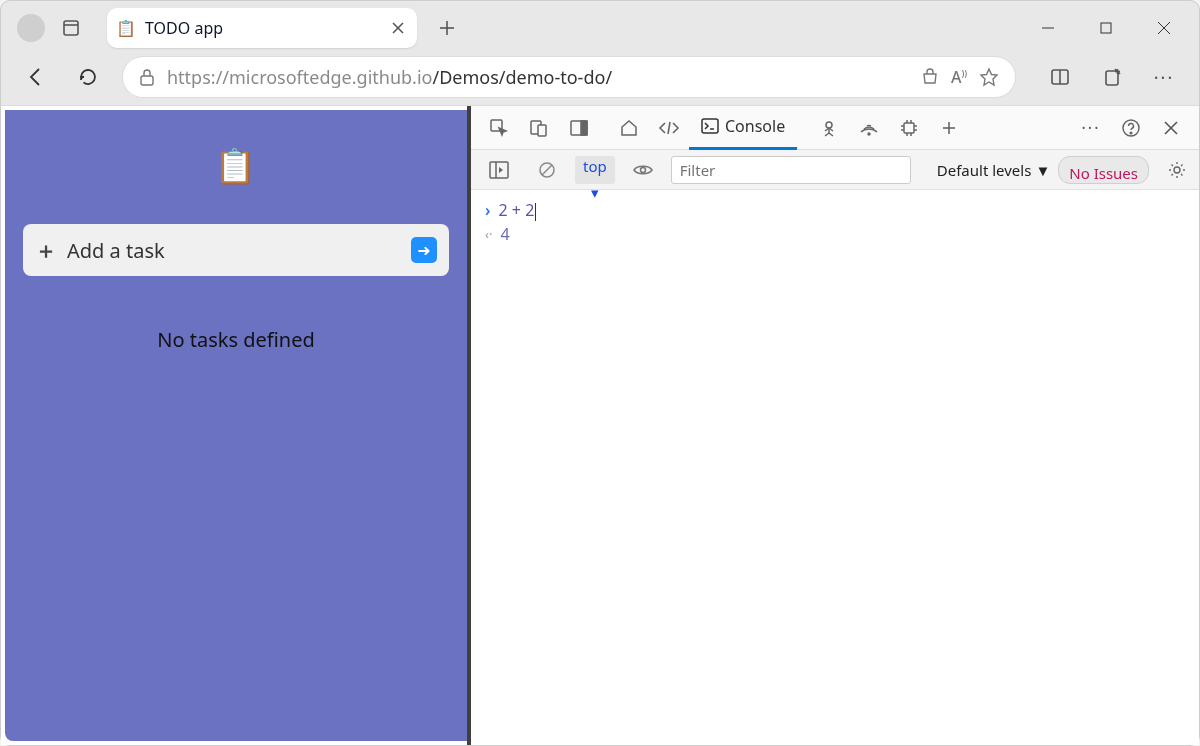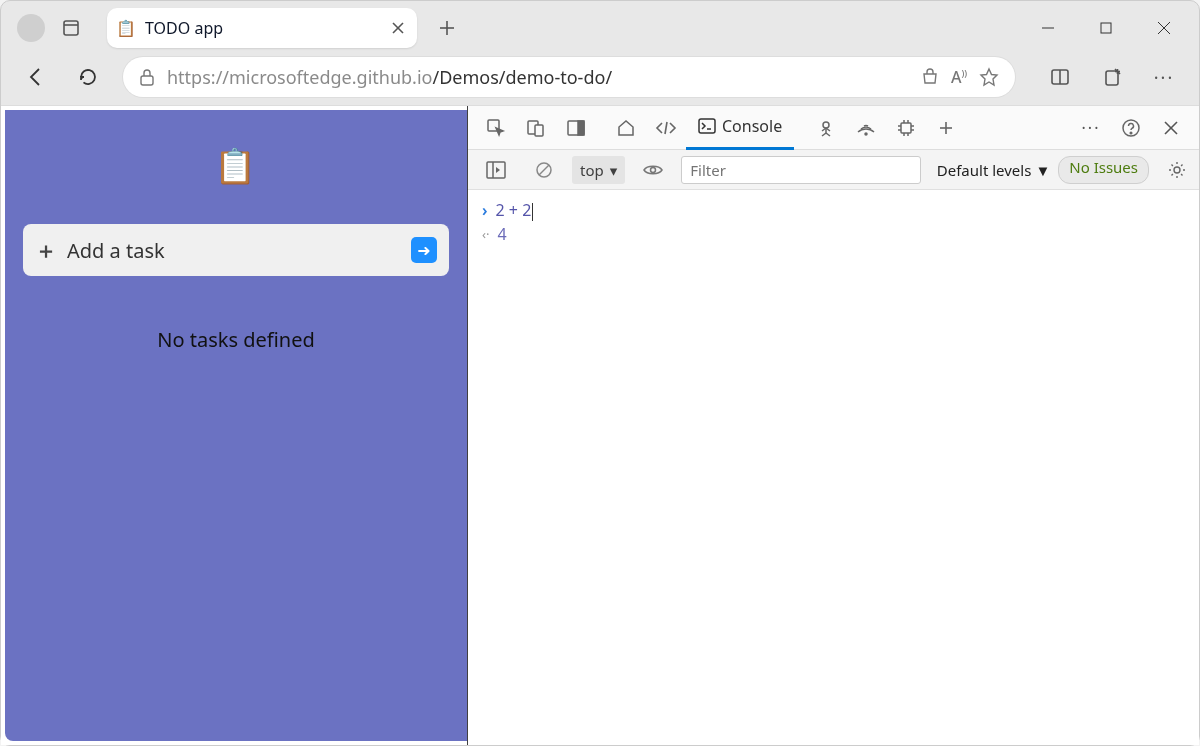--- a/index.html
+++ b/index.html
@@ -46,47 +46,47 @@
     padding:0 12px; gap:10px;
   }
   .addrow .plus { font-size:22px; font-weight:600; color:#444;}
   .addrow .text { font-size:20px; color:#333; flex:1;}
   .addrow .go {
     width:26px; height:26px; background:#1e90ff; border-radius:5px; color:#fff;
     display:flex; align-items:center; justify-content:center; font-size:16px;
   }
   .notasks { text-align:center; font-size:20px; margin-top:50px; color:#111;}
   
-  .devtools { flex:1; display:flex; flex-direction:column; border-left:1px solid #404040;}
+  .devtools { flex:1; display:flex; flex-direction:column; border-left:4px solid #404040;}
   .dt-tabs {
     height:44px; display:flex; align-items:center; border-bottom:1px solid #ddd;
     padding:0 8px; gap:0; background:#fafafa;
   }
   .dt-ico { width:40px; height:40px; display:flex; align-items:center; justify-content:center; color:#555;}
   .dt-tab {
     height:44px; display:flex; align-items:center; padding:0 12px; gap:6px; font-size:16px; color:#333;
   }
   .dt-tab.active { border-bottom:3px solid #0078d4; }
   .dt-tabs .spacer { flex:1; }
   .dt-controls {
     height:40px; display:flex; align-items:center; padding:4px 8px; gap:8px;
     background:#f4f4f4; border-bottom:1px solid #e0e0e0;
   }
   .ctx-select {
     background:#e4e4e4; height:28px; border-radius:3px; padding:0 8px; display:flex; align-items:center;
-    gap:6px; font-size:15px; color:#404040;
+    gap:6px; font-size:15px; color:#1d4ed8;flex-direction:column;
   }
   .filter-input {
     flex:0 0 160px; height:28px; border:1px solid #ccc; border-radius:3px; background:#fff;
     padding:12px 8px; font-size:15px; color:#888;
   }
   .levels { margin-left:auto; font-size:15px; color:#222; display:flex; align-items:center; gap:4px;}
   .no-issues {
     background:#e9e9e9; border:1px solid #cfcfcf; border-radius:12px; height:28px; padding:0 10px;
-    display:flex; align-items:flex-start; font-size:15px; color:#4d7c0f;
+    display:flex; align-items:flex-end; font-size:15px; color:#be185d;
   }
   .gear { margin-left:6px; color:#555; width:28px; display:flex; justify-content:center;}
   .console-body { flex:1; padding:8px 14px; font-family: Consolas, "Courier New", monospace; font-size:16px;}
   .line { display:flex; align-items:center; gap:8px; line-height:24px;}
   .prompt { color:#2a7bde; font-weight:600;}
   .code { color:#5555aa; position:relative;}
   .cursor { display:inline-block; width:1px; height:18px; background:#333; vertical-align:middle; margin-left:1px;}
   .out-arrow { color:#9a9a9a; font-size:13px;}
   .out-val { color:#6b6bb8;}
   svg { display:block; }

